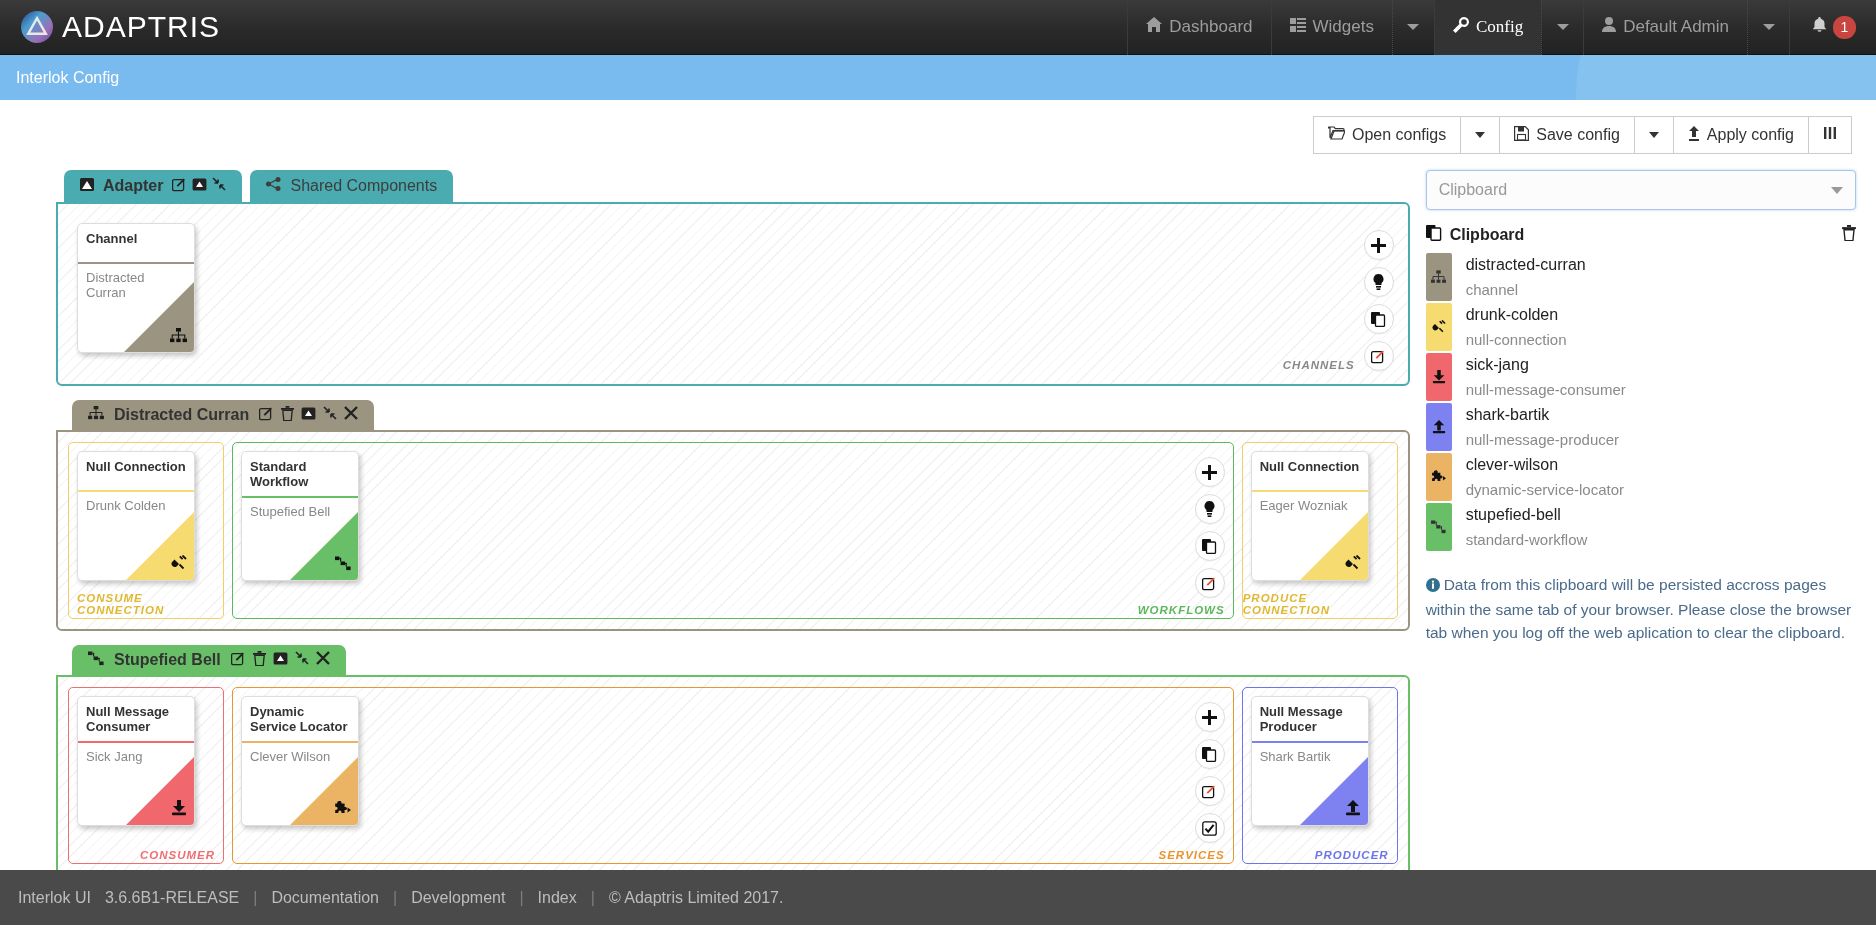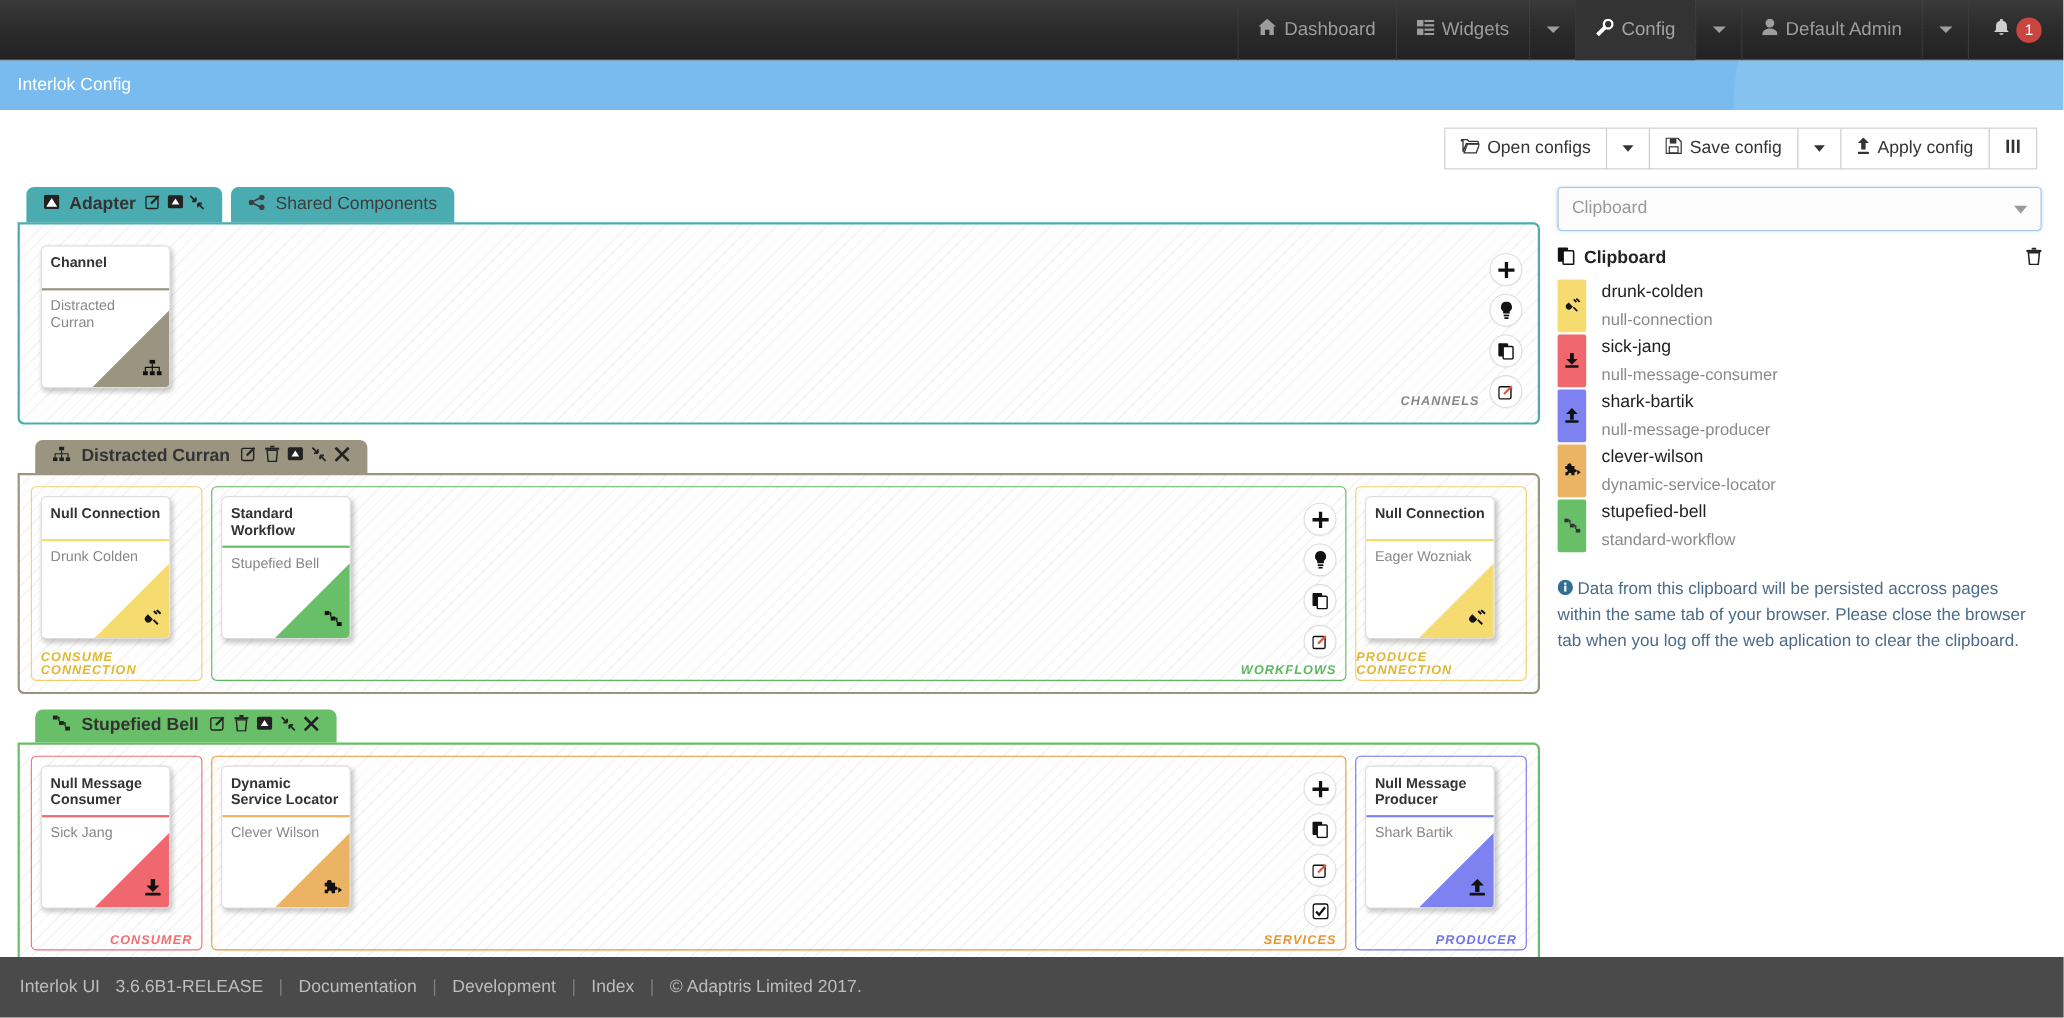--- a/index.html
+++ b/index.html
@@ -24,21 +24,21 @@
     color: #fff; font-size: 30px; letter-spacing: 1px;
     font-weight: 400; font-family: "Liberation Sans", sans-serif;
   }
   .nav-right { margin-left:auto; display:flex; align-items:stretch; height:55px; }
   .nav-item {
     display:flex; align-items:center; gap:7px;
     padding: 0 18px; color:#9d9d9d; font-size:17px;
     border-left: 1px solid #3b3b3b;
     text-decoration:none; white-space:nowrap;
   }
-  .nav-item.active { color:#a3a3a3; background:#333; }
+  .nav-item.active { color:#ffffff; background:#333;font-family:Liberation Serif, serif; }
   .nav-caret {
     display:flex;align-items:center;justify-content:center;
     width:42px; border-left:1px dotted #4a4a4a; color:#9d9d9d;
   }
   .nav-caret .tri {
     width:0;height:0;border-left:6px solid transparent;border-right:6px solid transparent;
     border-top:6px solid #9d9d9d;
   }
   .nav-bell { display:flex; align-items:center; gap:6px; padding: 0 20px 0 22px; border-left:1px solid #3b3b3b; }
   .badge-count {
@@ -68,21 +68,21 @@
   .btn-group { display:flex; }
   .btn {
     height:38px; border:1px solid #ccc; background:#fff; color:#333;
     font-size:16px; padding: 0 14px; display:flex; align-items:center; gap:7px;
     margin-left:-1px; cursor:pointer; white-space:nowrap;
   }
   .btn.caret-btn { padding: 0 14px; }
 
   
   .main {
-    display:flex; height: 700px; align-items:flex-start;
+    display:flex; height: 700px; align-items:flex-start;padding-left:40px;
   }
   .left-col { width: 1416px; padding: 0 16px 0 16px; }
   .right-col { width: 460px; padding-right: 20px; }
 
   .panel-wrap { position:relative; margin-bottom: 12px; }
   .tabstrip { display:flex; align-items:flex-end; height:32px; position:relative; z-index:3; margin-left:8px;}
   .tab {
     height:32px; display:flex; align-items:center; gap:9px;
     padding: 0 16px; border-radius: 7px 7px 0 0;
     font-size:16px; font-weight:bold; color:#333; cursor:pointer;
@@ -169,20 +169,35 @@
     height: 55px; background:#4a4a4a; display:flex; align-items:center;
     padding-left: 18px; gap: 14px; color:#bdbdbd; font-size:16px;
   }
   .footer .sep { color:#7d7d7d; }
   .footer a { color:#bdbdbd; text-decoration:none;text-align:right; }
 </style>
 </head>
 <body>
 
 <div class="navbar">
+  <div class="brand">
+    <svg class="brand-logo" viewBox="0 0 100 100">
+      <defs>
+        <linearGradient id="lg" x1="0" y1="0" x2="1" y2="1">
+          <stop offset="0%" stop-color="#2b3f8c"></stop>
+          <stop offset="35%" stop-color="#4a9fd0"></stop>
+          <stop offset="70%" stop-color="#9b6fb5"></stop>
+          <stop offset="100%" stop-color="#5d4f9e"></stop>
+        </linearGradient>
+      </defs>
+      <circle cx="50" cy="50" r="47" fill="url(#lg)"></circle>
+      <path d="M50 24 L76 70 L24 70 Z" fill="none" stroke="#e8e8e8" stroke-width="7"></path>
+    </svg>
+    <span class="brand-text">ADAPTRIS</span>
+  </div>
 
   <div class="nav-right">
     <a class="nav-item">
       <span class="ico">
         <svg width="16" height="15" viewBox="0 0 16 15">
             <path d="M8 0 L16 7 L14 7 L14 15 L10 15 L10 10 L6 10 L6 15 L2 15 L2 7 L0 7 Z" fill="#9d9d9d"></path>
           </svg>
       </span>
       <span>Dashboard</span>
     </a>
@@ -649,20 +664,35 @@
         <svg width="14" height="16" viewBox="0 0 13 15">
             <rect x="0" y="2" width="13" height="1.8" fill="#222"></rect>
             <rect x="4.6" y="0" width="3.8" height="1.8" fill="#222"></rect>
             <path d="M1.8 4.4h9.4l-1 10.2H2.8z" fill="none" stroke="#222" stroke-width="1.3"></path>
           </svg>
       </span>
     </div>
 
     <div class="clip-list">
 
+      <div class="clip-item">
+        <div class="clip-swatch" style="background:#9a9480">
+          <svg width="15" height="14" viewBox="0 0 17 15">
+              <rect x="6" y="0" width="5" height="3.6" fill="#333"></rect>
+              <rect x="0" y="10.5" width="4.4" height="3.6" fill="#333"></rect>
+              <rect x="6.3" y="10.5" width="4.4" height="3.6" fill="#333"></rect>
+              <rect x="12.6" y="10.5" width="4.4" height="3.6" fill="#333"></rect>
+              <path d="M8.5 3.6v3.4M2.2 10.5V7h12.6v3.5M8.5 7v3.5" stroke="#333" stroke-width="1.1" fill="none"></path>
+            </svg>
+        </div>
+        <div class="clip-texts">
+          <span class="clip-name">distracted-curran</span>
+          <span class="clip-type">channel</span>
+        </div>
+      </div>
 
       <div class="clip-item">
         <div class="clip-swatch" style="background:#f6db70">
           <svg width="15" height="14" viewBox="0 0 17 16">
               <path d="M4.5 4.5 L9 9 L6.8 11.2a3.2 3.2 0 0 1-4.5-4.5z" fill="#111"></path>
               <path d="M9.8 1.4 L12.6 4.2 M12.5 0.5 L16 4" stroke="#111" stroke-width="1.8"></path>
               <path d="M9.5 9.5 L13.5 13.5" stroke="#111" stroke-width="1.8"></path>
             </svg>
         </div>
         <div class="clip-texts">

